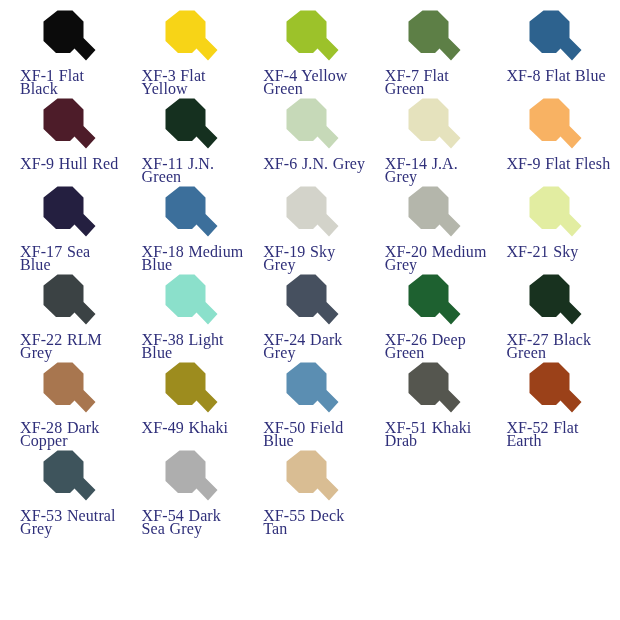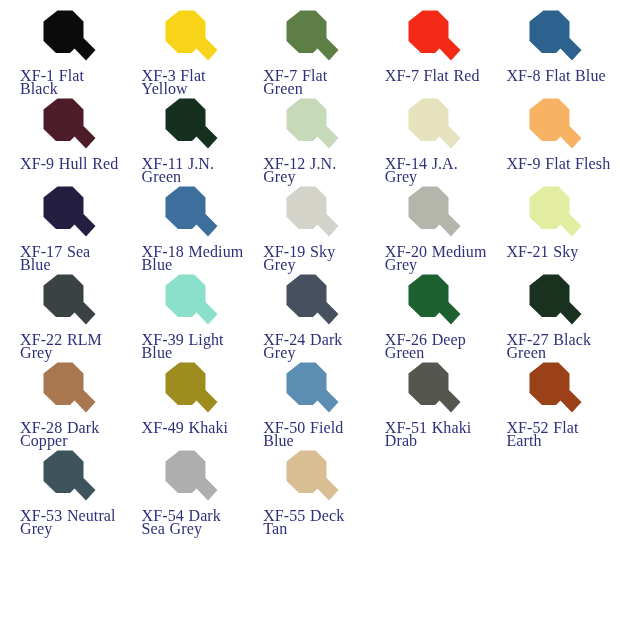--- a/index.html
+++ b/index.html
@@ -83,36 +83,36 @@
         <div class="bottle-wrap">
           <svg class="bottle-svg" viewBox="0 0 76 60">
             <path d="M 17.5 13.5 L 31.5 2.5 L 46.5 2.5 L 57.5 13.5 L 57.5 30.0 L 69.5 42.0 L 60.0 52.5 L 48.5 40.5 L 44.0 45.0 L 30.0 45.0 L 17.5 33.0 Z" fill="#f7d417" stroke="none" stroke-linejoin="miter"></path>
           </svg>
         </div>
         <div class="swatch-label">XF-3 Flat Yellow</div>
       </div>
       <div class="swatch-cell">
         <div class="bottle-wrap">
           <svg class="bottle-svg" viewBox="0 0 76 60">
+            <path d="M 17.5 13.5 L 31.5 2.5 L 46.5 2.5 L 57.5 13.5 L 57.5 30.0 L 69.5 42.0 L 60.0 52.5 L 48.5 40.5 L 44.0 45.0 L 30.0 45.0 L 17.5 33.0 Z" fill="#9cc22a" stroke="none" stroke-linejoin="miter"></path>
+          </svg>
+        </div>
+        <div class="swatch-label">XF-4 Yellow Green</div>
+      </div>
+      <div class="swatch-cell">
+        <div class="bottle-wrap">
+          <svg class="bottle-svg" viewBox="0 0 76 60">
             <path d="M 17.5 13.5 L 31.5 2.5 L 46.5 2.5 L 57.5 13.5 L 57.5 30.0 L 69.5 42.0 L 60.0 52.5 L 48.5 40.5 L 44.0 45.0 L 30.0 45.0 L 17.5 33.0 Z" fill="#5d7f46" stroke="none" stroke-linejoin="miter"></path>
           </svg>
         </div>
         <div class="swatch-label">XF-7 Flat Green</div>
       </div>
       <div class="swatch-cell">
         <div class="bottle-wrap">
           <svg class="bottle-svg" viewBox="0 0 76 60">
-            <path d="M 17.5 13.5 L 31.5 2.5 L 46.5 2.5 L 57.5 13.5 L 57.5 30.0 L 69.5 42.0 L 60.0 52.5 L 48.5 40.5 L 44.0 45.0 L 30.0 45.0 L 17.5 33.0 Z" fill="#f42a16" stroke="none" stroke-linejoin="miter"></path>
-          </svg>
-        </div>
-        <div class="swatch-label">XF-7 Flat Red</div>
-      </div>
-      <div class="swatch-cell">
-        <div class="bottle-wrap">
-          <svg class="bottle-svg" viewBox="0 0 76 60">
             <path d="M 17.5 13.5 L 31.5 2.5 L 46.5 2.5 L 57.5 13.5 L 57.5 30.0 L 69.5 42.0 L 60.0 52.5 L 48.5 40.5 L 44.0 45.0 L 30.0 45.0 L 17.5 33.0 Z" fill="#2d628e" stroke="none" stroke-linejoin="miter"></path>
           </svg>
         </div>
         <div class="swatch-label">XF-8 Flat Blue</div>
       </div>
       <div class="swatch-cell">
         <div class="bottle-wrap">
           <svg class="bottle-svg" viewBox="0 0 76 60">
             <path d="M 17.5 13.5 L 31.5 2.5 L 46.5 2.5 L 57.5 13.5 L 57.5 30.0 L 69.5 42.0 L 60.0 52.5 L 48.5 40.5 L 44.0 45.0 L 30.0 45.0 L 17.5 33.0 Z" fill="#4d1c29" stroke="none" stroke-linejoin="miter"></path>
           </svg>
@@ -126,21 +126,21 @@
           </svg>
         </div>
         <div class="swatch-label">XF-11 J.N. Green</div>
       </div>
       <div class="swatch-cell">
         <div class="bottle-wrap">
           <svg class="bottle-svg" viewBox="0 0 76 60">
             <path d="M 17.5 13.5 L 31.5 2.5 L 46.5 2.5 L 57.5 13.5 L 57.5 30.0 L 69.5 42.0 L 60.0 52.5 L 48.5 40.5 L 44.0 45.0 L 30.0 45.0 L 17.5 33.0 Z" fill="#c6d9b8" stroke="none" stroke-linejoin="miter"></path>
           </svg>
         </div>
-        <div class="swatch-label">XF-12 J.N. Grey</div>
+        <div class="swatch-label">XF-6 J.N. Grey</div>
       </div>
       <div class="swatch-cell">
         <div class="bottle-wrap">
           <svg class="bottle-svg" viewBox="0 0 76 60">
             <path d="M 17.5 13.5 L 31.5 2.5 L 46.5 2.5 L 57.5 13.5 L 57.5 30.0 L 69.5 42.0 L 60.0 52.5 L 48.5 40.5 L 44.0 45.0 L 30.0 45.0 L 17.5 33.0 Z" fill="#e5e2bd" stroke="none" stroke-linejoin="miter"></path>
           </svg>
         </div>
         <div class="swatch-label">XF-14 J.A. Grey</div>
       </div>
       <div class="swatch-cell">
@@ -198,21 +198,21 @@
           </svg>
         </div>
         <div class="swatch-label">XF-22 RLM Grey</div>
       </div>
       <div class="swatch-cell">
         <div class="bottle-wrap">
           <svg class="bottle-svg" viewBox="0 0 76 60">
             <path d="M 17.5 13.5 L 31.5 2.5 L 46.5 2.5 L 57.5 13.5 L 57.5 30.0 L 69.5 42.0 L 60.0 52.5 L 48.5 40.5 L 44.0 45.0 L 30.0 45.0 L 17.5 33.0 Z" fill="#8be0cb" stroke="none" stroke-linejoin="miter"></path>
           </svg>
         </div>
-        <div class="swatch-label">XF-39 Light Blue</div>
+        <div class="swatch-label">XF-38 Light Blue</div>
       </div>
       <div class="swatch-cell">
         <div class="bottle-wrap">
           <svg class="bottle-svg" viewBox="0 0 76 60">
             <path d="M 17.5 13.5 L 31.5 2.5 L 46.5 2.5 L 57.5 13.5 L 57.5 30.0 L 69.5 42.0 L 60.0 52.5 L 48.5 40.5 L 44.0 45.0 L 30.0 45.0 L 17.5 33.0 Z" fill="#46505f" stroke="none" stroke-linejoin="miter"></path>
           </svg>
         </div>
         <div class="swatch-label">XF-24 Dark Grey</div>
       </div>
       <div class="swatch-cell">

